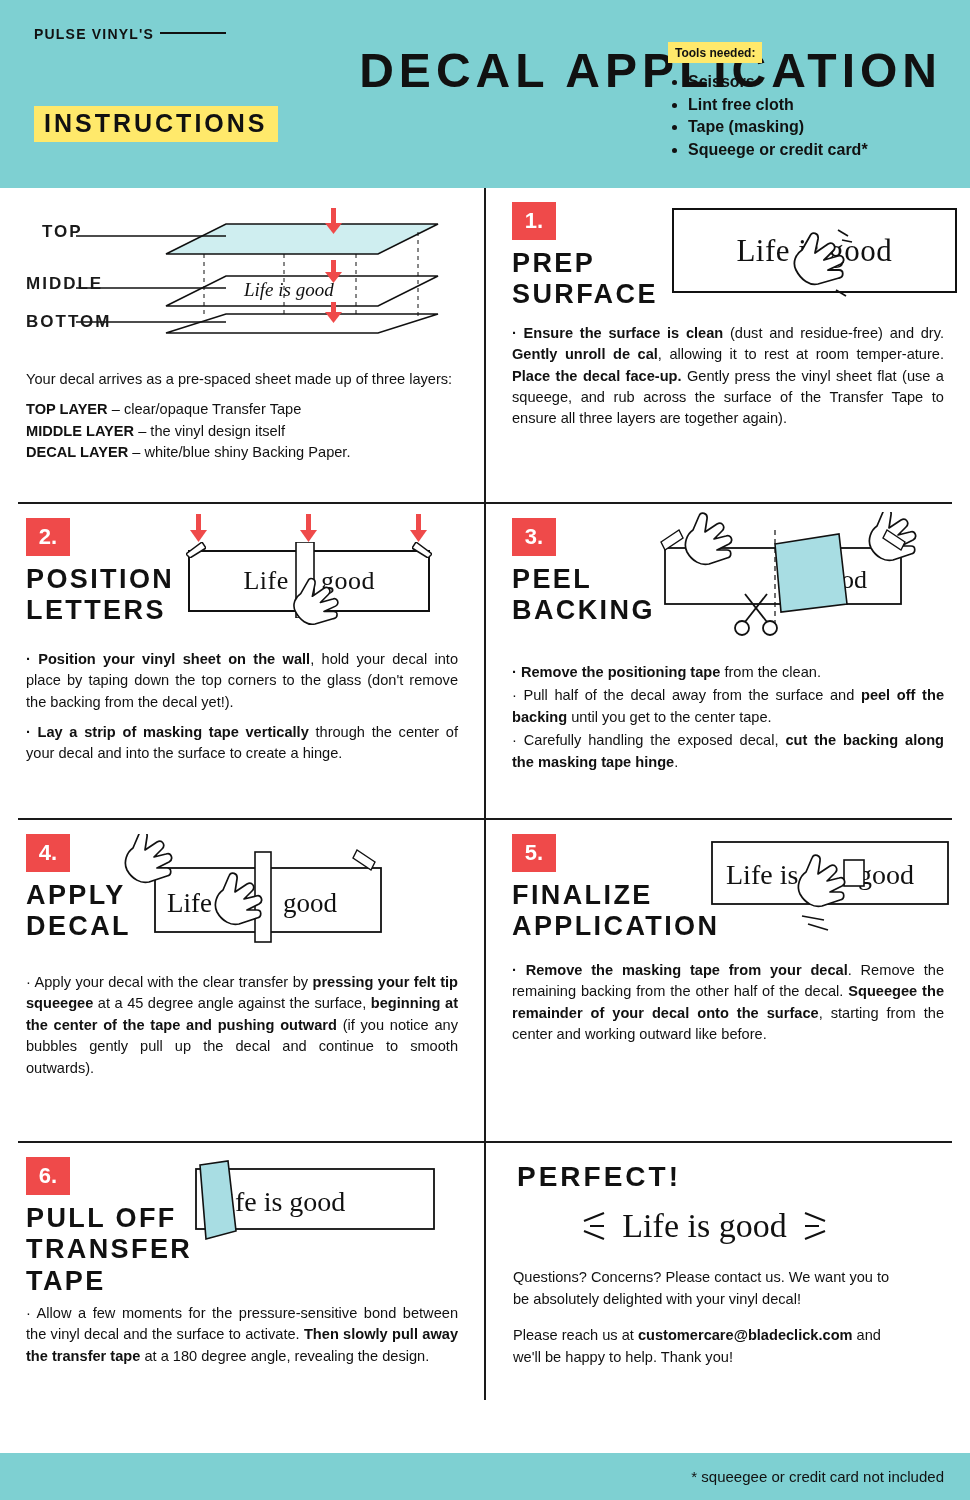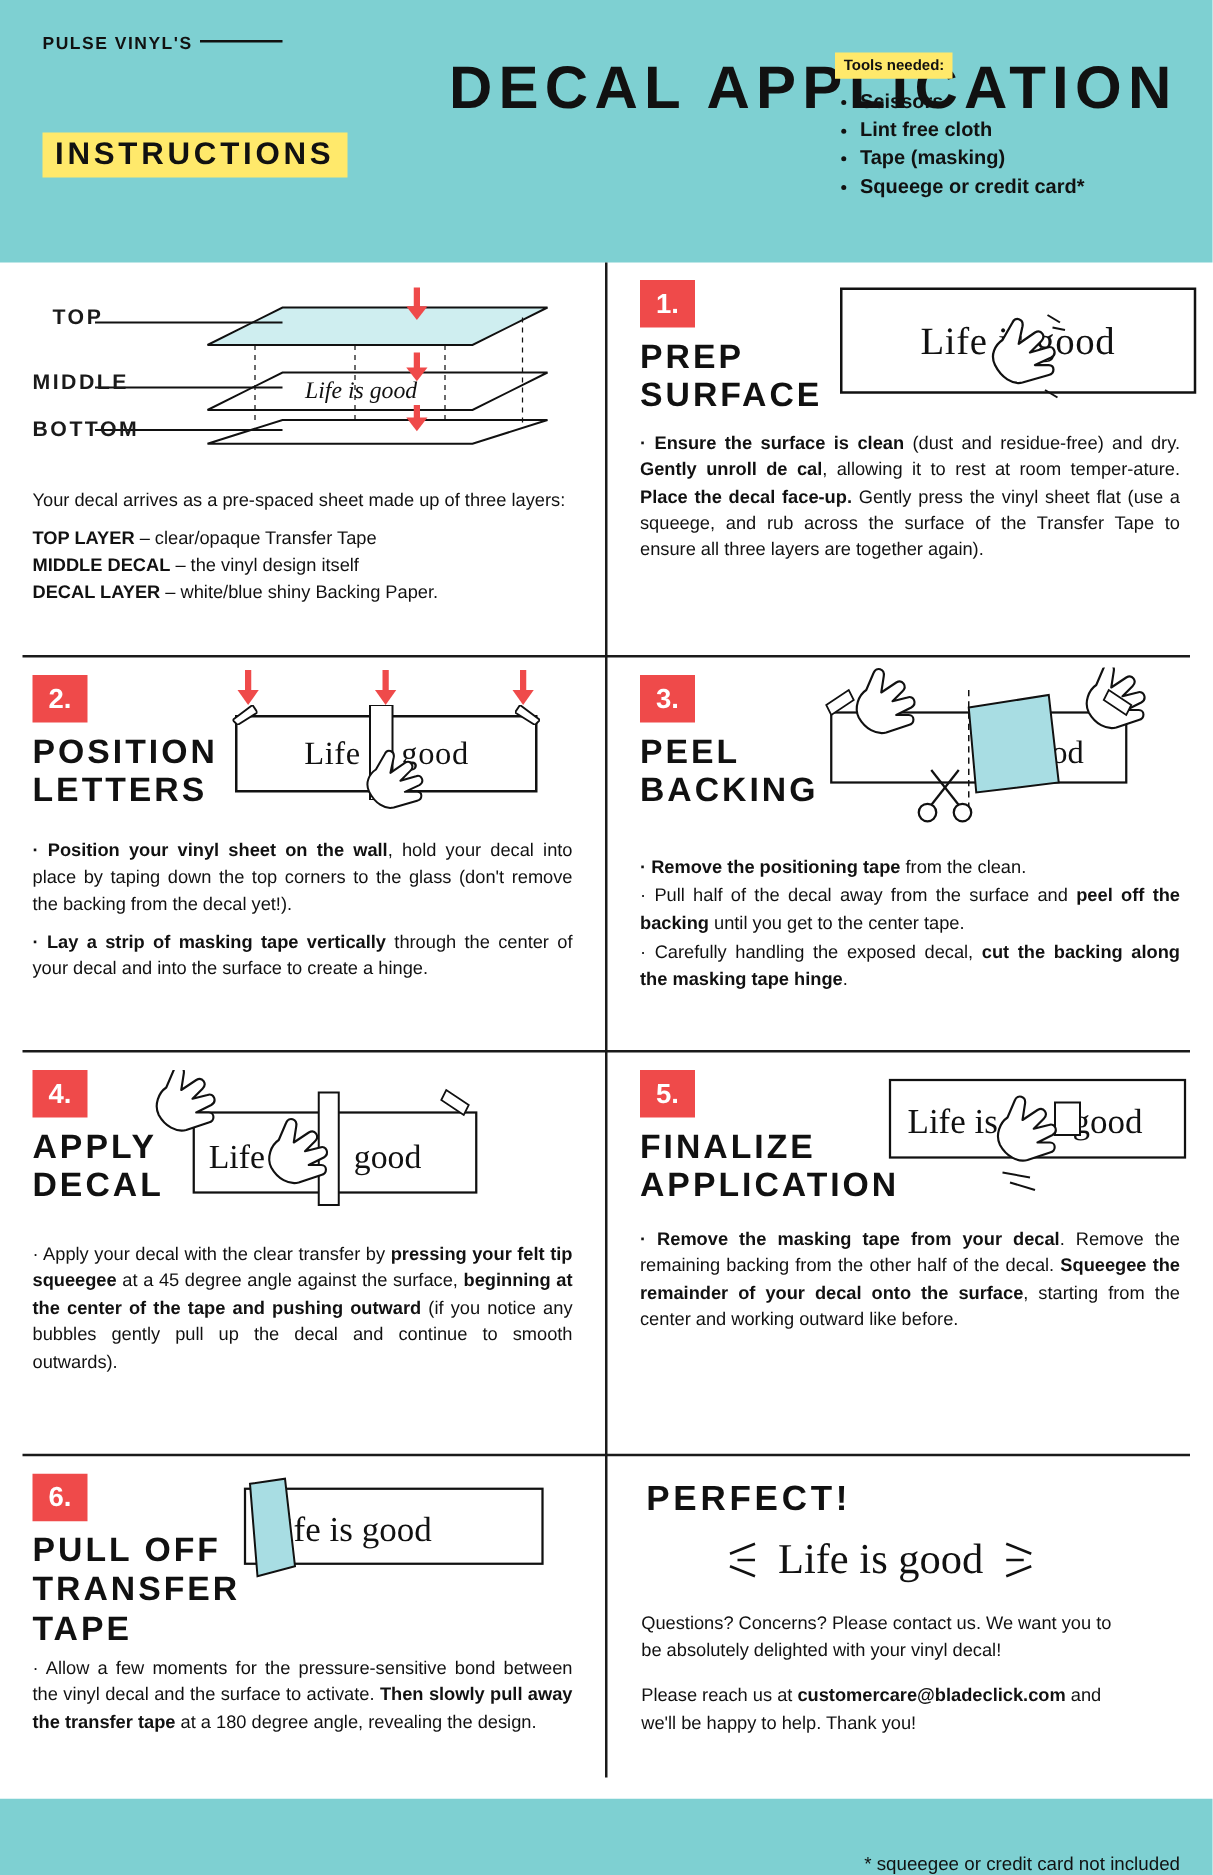--- a/index.html
+++ b/index.html
@@ -17,21 +17,21 @@
   .page {
     position: relative;
     width: 970px;
     height: 1500px;
     box-sizing: border-box;
   }
 
   
   .header {
     position: relative;
-    height: 210px;
+    height: 188px;
     background: #7ed0d2;
     padding: 26px 28px 0 34px;
     box-sizing: border-box;
   }
   .brand {
     font-size: 14px;
     font-weight: bold;
     letter-spacing: 1.2px;
     color: #111;
     margin: 0 0 4px 0;
@@ -218,25 +218,25 @@
     color: #111;
   }
   .perfect-body p { margin: 0 0 14px 0; }
 
   
   .footer {
     position: absolute;
     left: 0;
     bottom: 0;
     width: 970px;
-    height: 61px;
+    height: 47px;
     background: #7ed0d2;
     box-sizing: border-box;
     display: flex;
-    align-items: flex-end;
+    align-items: center;
     justify-content: flex-end;
     padding-right: 26px;
   }
   .footer-txt {
     font-size: 15px;
     color: #111;
   }
 </style>
 </head>
 <body>
@@ -304,21 +304,21 @@
         </svg>
         <div class="layers-labels" style="position:absolute; left:16px; top:20px;">TOP</div>
         <div class="layers-labels" style="position:absolute; left:0px; top:72px;">MIDDLE</div>
         <div class="layers-labels" style="position:absolute; left:0px; top:110px;">BOTTOM</div>
       </div>
 
       <div class="body-txt" style="margin-top:32px;">
         <p>Your decal arrives as a pre-spaced sheet made up of three layers:</p>
         <p style="margin-bottom:0;">
           <b>TOP LAYER</b><span> – clear/opaque Transfer Tape</span><br>
-          <b>MIDDLE DECAL</b><span> – the vinyl design itself</span><br>
+          <b>MIDDLE LAYER</b><span> – the vinyl design itself</span><br>
           <b>DECAL LAYER</b><span> – white/blue shiny Backing Paper.</span>
         </p>
       </div>
     </div>
 
     <div class="cell" style="left:486px; top:0; width:484px; height:314px;">
       <div class="step-head">
         <div class="title-col">
           <div class="num-box">1.</div>
           <div class="step-title">

